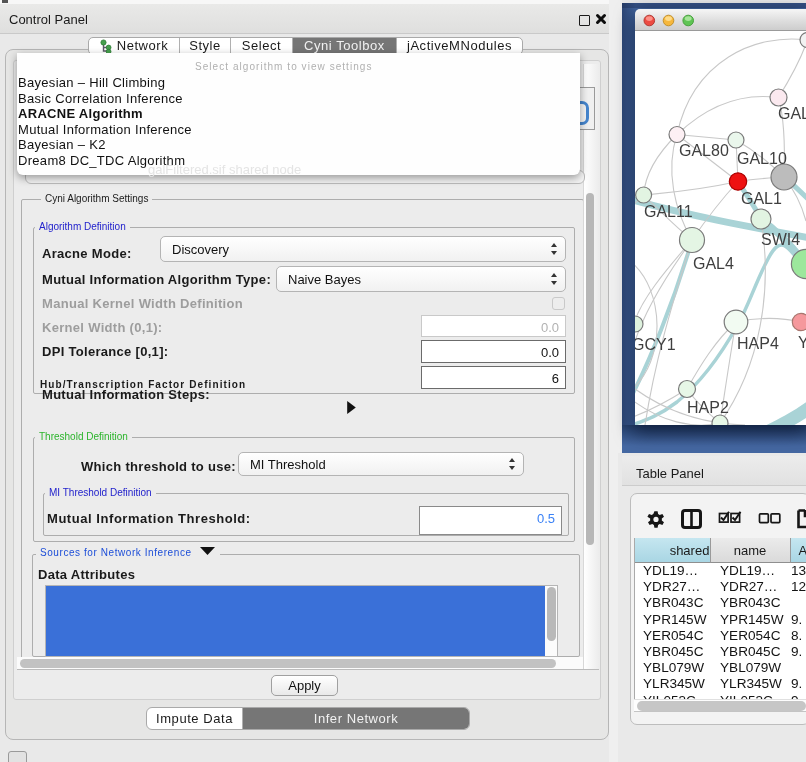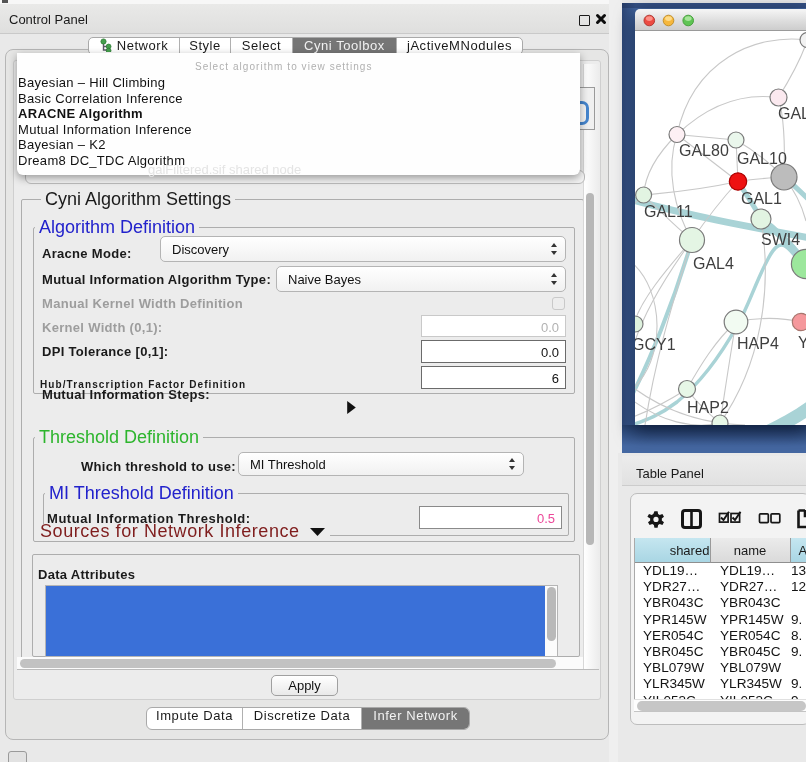--- a/index.html
+++ b/index.html
@@ -12,26 +12,26 @@
 .gray{color:#9d9d9d;}
 .combo{position:absolute;background:linear-gradient(#ffffff,#f1f1f1);
   border:1px solid #b4b4b4;border-radius:5px;box-sizing:border-box;
   font-size:13px;color:#111;}
 .combo .ct{position:absolute;left:11px;top:50%;transform:translateY(-50%);}
 .arr{position:absolute;right:7px;top:50%;transform:translateY(-50%);
   width:8px;height:14px;}
 .inp{position:absolute;background:#fff;box-sizing:border-box;
   font-size:13px;text-align:right;padding:4px 6px 0 0;}
 .grp{position:absolute;border:1px solid #adadad;border-radius:2px;}
-.grplab{position:absolute;background:#ececec;padding:0 4px;font-size:18px;
+.grplab{position:absolute;background:#ececec;padding:0 4px;font-size:10px;
   line-height:14px;}
 .seg{position:absolute;display:flex;background:#fff;letter-spacing:0.55px;
   border:1px solid #a9a9a9;border-radius:6px;overflow:hidden;
   font-size:13px;color:#1a1a1a;}
-.seg>div{display:flex;justify-content:center;
+.seg>div{display:flex;align-items:center;justify-content:center;
   border-right:1px solid #b0b0b0;box-sizing:border-box;}
 .seg>div:last-child{border-right:none;}
 .seg .sel{background:#767676;color:#f2f2f2;}
 </style>
 </head>
 <body>
 
 <div class="abs" style="left:0;top:0;width:622px;height:4px;background:#f7f7f7"></div>
 <div class="abs" style="left:2px;top:0;width:6px;height:3px;background:#555"></div>
 
@@ -101,25 +101,25 @@
   <span class="ct">MI Threshold</span>
   <svg class="arr" viewBox="0 0 8 14">
       <path d="M1 5 L4 1 L7 5 Z M1 9 L4 13 L7 9 Z" fill="#333"></path>
     </svg>
 </div>
 
 <div class="grp" style="left:43px;top:493px;width:524px;height:41px;"></div>
 <div class="grplab" style="left:45px;top:486px;color:#2222cc;">MI Threshold Definition</div>
 
 <div class="abs b13" style="left:47px;top:511px;letter-spacing:0.55px;">Mutual Information Threshold:</div>
-<div class="inp" style="left:419px;top:506px;width:143px;height:23px;
-  border:1px solid #8a8a8a;color:#ec4899;">0.5</div>
+<div class="inp" style="left:419px;top:506px;width:143px;height:29px;
+  border:1px solid #8a8a8a;color:#3b82f6;">0.5</div>
 
 <div class="grp" style="left:32px;top:554px;width:546px;height:101px;"></div>
-<div class="grplab" style="left:36px;top:524px;color:#7f1d1d;letter-spacing:0.57px;">Sources for Network Inference
+<div class="grplab" style="left:36px;top:546px;color:#1d4ed8;letter-spacing:0.57px;">Sources for Network Inference
   <svg width="17" height="10" viewBox="0 0 17 10" style="margin-left:4px;">
       <path d="M1 1 L16 1 L8.5 9 Z" fill="#111"></path>
     </svg>
 </div>
 <div class="abs b13" style="left:38px;top:567px;">Data Attributes</div>
 
 <div class="abs" style="left:45px;top:585px;width:513px;height:72px;background:#fff;
   border:1px solid #b5b5b5;box-sizing:border-box;overflow:hidden;">
   <div style="position:absolute;left:0;top:0;width:501px;height:70px;background:#3a70d8;"></div>
   <div style="position:absolute;right:0px;top:0;width:12px;height:70px;background:#fbfbfb;"></div>
@@ -134,21 +134,20 @@
   background:linear-gradient(to right,#ffffff,#ececec);border-left:1px solid #d8d8d8;box-sizing:border-box;"></div>
 <div class="abs" style="left:585.5px;top:193px;width:8px;height:352px;background:#b7b7b7;border-radius:4.5px;"></div>
 
 <div class="abs" style="left:271px;top:675px;width:67px;height:21px;
   background:linear-gradient(#ffffff,#e9e9e9);border:1px solid #a0a0a0;border-radius:5px;
   box-sizing:border-box;display:flex;align-items:center;justify-content:center;
   font-size:13px;color:#111;">Apply</div>
 
 <div class="seg" style="left:146px;top:707px;width:322px;height:21px;">
   <div style="width:96px;">Impute Data</div>
-  <div style="width:119px;">Discretize Data</div>
   <div class="sel" style="flex:1;">Infer Network</div>
 </div>
 
 <div class="seg" style="left:88px;top:36.5px;width:433px;height:16px;border-radius:5px;">
   <div style="width:91px;">
     <svg width="13" height="14" viewBox="0 0 13 14" style="margin-right:4px;">
       <path d="M3.5 5 L3.5 12 L7 12 M3.5 8.5 L7 8.5" stroke="#5a5a66" stroke-width="1.4" fill="none"></path>
       <circle cx="3.5" cy="3.5" r="2.6" fill="#45a04d" stroke="#2e7d36" stroke-width="0.8"></circle>
       <circle cx="8.6" cy="8.5" r="2.4" fill="#45a04d" stroke="#2e7d36" stroke-width="0.8"></circle>
       <circle cx="8.6" cy="12.6" r="2.4" fill="#45a04d" stroke="#2e7d36" stroke-width="0.8"></circle>

